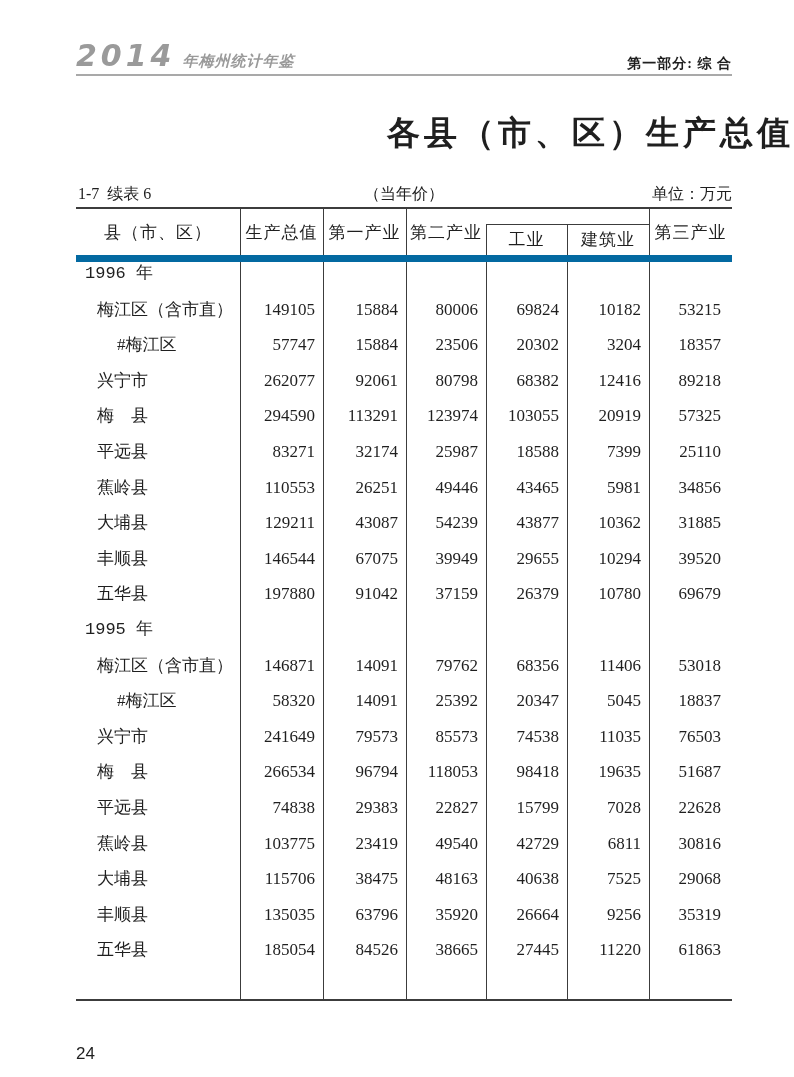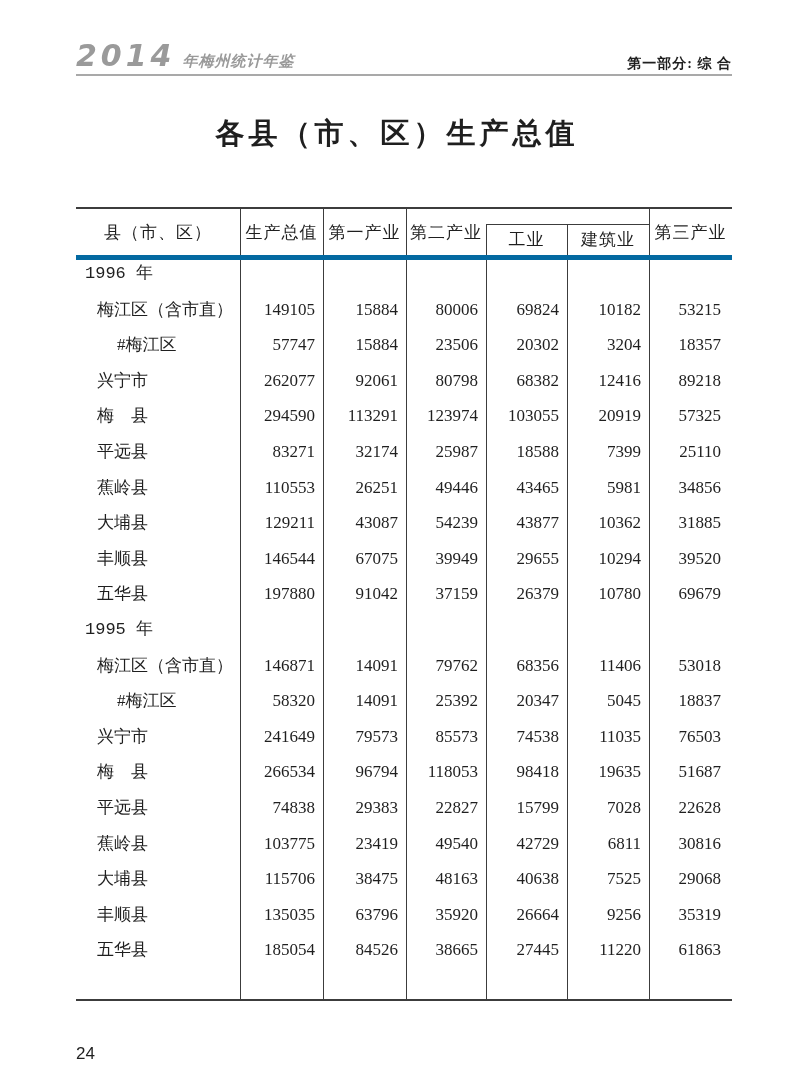--- a/index.html
+++ b/index.html
@@ -25,21 +25,21 @@
     font-size:15px;font-weight:bold;font-style:italic;
     color:#9a9a9a;letter-spacing:1px;line-height:1;margin-top:48px;
   }
   .section-label{
     font-size:14px;font-weight:bold;color:#1f1f1f;
     padding-bottom:1px;letter-spacing:1px;white-space:pre;
   }
   
   .doc-title{
     position:absolute;left:0;top:113px;width:794px;
-    text-align:center;font-size:29px;font-weight:bold;
+    text-align:right;font-size:33px;font-weight:bold;
     letter-spacing:4px;line-height:40px;
   }
   
   .table-meta{
     position:absolute;left:76px;top:183px;width:656px;height:22px;
     font-size:16px;line-height:22px;
   }
   .meta-left{position:absolute;left:2px;white-space:pre;}
   .meta-center{position:absolute;left:0;width:100%;text-align:center;}
   .meta-right{position:absolute;right:0;}
@@ -50,21 +50,21 @@
     box-sizing:border-box;
   }
   .vline{position:absolute;width:1px;background:#3c3c3c;top:0;height:100%;}
   .vline.v1{left:164px;} .vline.v2{left:247px;} .vline.v3{left:330px;}
   .vline.v6{left:573px;}
   .vline.partial{top:15px;height:calc(100% - 15px);}
   .vline.v4{left:410px;} .vline.v5{left:491px;}
   .inset-top{position:absolute;left:410px;top:15px;width:163px;height:1px;background:#3c3c3c;}
   .thead{
     position:absolute;left:0;top:0;width:100%;height:46px;
-    border-bottom:5px solid #0369a1;box-sizing:content-box;text-decoration:underline;
+    border-bottom:7px solid #0369a1;box-sizing:content-box;text-decoration:underline;
   }
   .th{
     position:absolute;display:flex;align-items:center;justify-content:center;
     font-size:17px;letter-spacing:1px;height:46px;top:0;
   }
   .th.h0{left:0;width:164px;} .th.h1{left:164px;width:83px;}
   .th.h2{left:247px;width:83px;} .th.h3{left:330px;width:80px;}
   .th.h6{left:573px;width:83px;}
   .th.sub{top:15px;height:31px;}
   .th.h4{left:410px;width:81px;} .th.h5{left:491px;width:82px;}
@@ -94,20 +94,25 @@
   <div class="page-header">
     <div class="logo">
       <span class="logo-year">2014</span>
       <span class="logo-text">年梅州统计年鉴</span>
     </div>
     <div class="section-label">第一部分: 综 合</div>
   </div>
 
   <div class="doc-title">各县（市、区）生产总值</div>
 
+  <div class="table-meta">
+    <span class="meta-left">1-7  续表 6</span>
+    <span class="meta-center">（当年价）</span>
+    <span class="meta-right">单位：万元</span>
+  </div>
 
   <div class="table-wrap">
 
     <div class="vline v1"></div>
     <div class="vline v2"></div>
     <div class="vline v3"></div>
     <div class="vline v4 partial"></div>
     <div class="vline v5 partial"></div>
     <div class="vline v6"></div>
     <div class="inset-top"></div>

